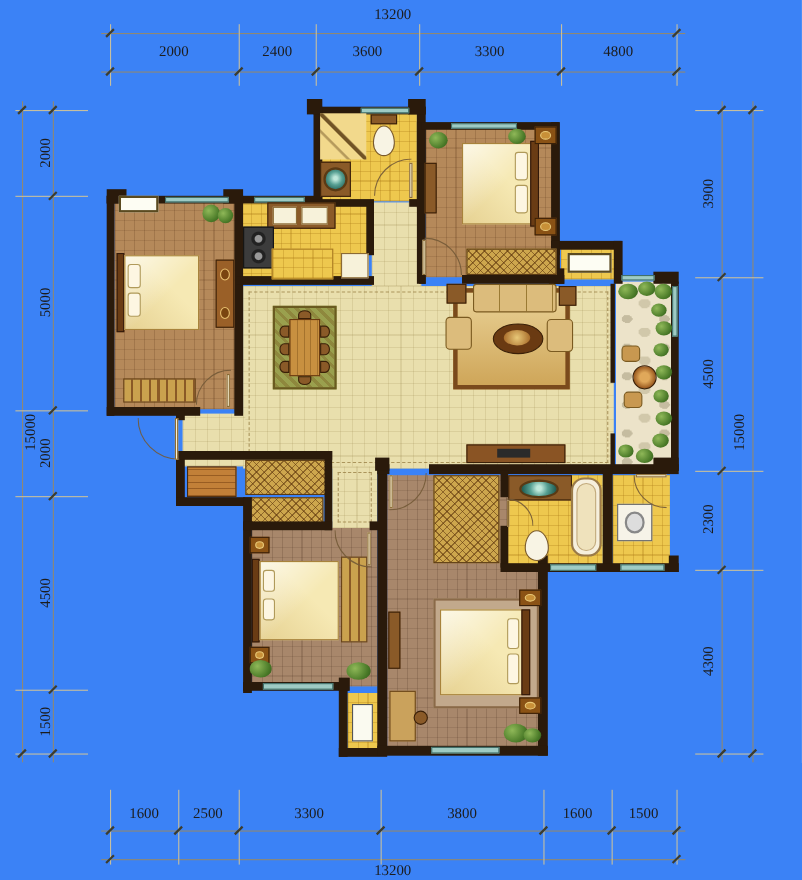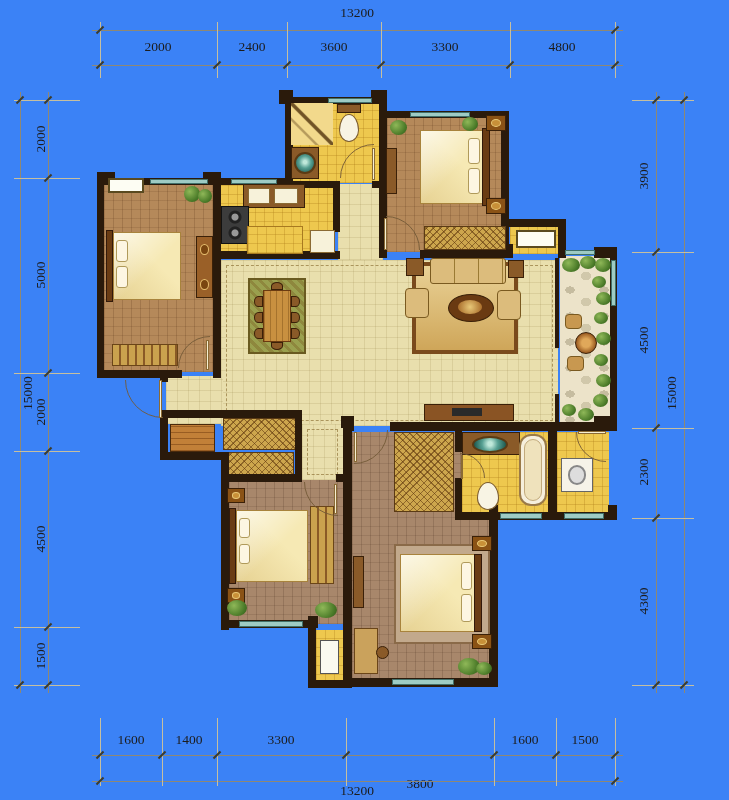--- a/index.html
+++ b/index.html
@@ -82,23 +82,23 @@
 <div id="canvas">
 
   <span class="dim" style="left:357px;top:13px">13200</span>
   <span class="dim" style="left:158px;top:47px">2000</span>
   <span class="dim" style="left:252px;top:47px">2400</span>
   <span class="dim" style="left:334px;top:47px">3600</span>
   <span class="dim" style="left:445px;top:47px">3300</span>
   <span class="dim" style="left:562px;top:47px">4800</span>
 
   <span class="dim" style="left:131px;top:740px">1600</span>
-  <span class="dim" style="left:189px;top:740px">1400</span>
+  <span class="dim" style="left:189px;top:740px">2500</span>
   <span class="dim" style="left:281px;top:740px">3300</span>
-  <span class="dim" style="left:420px;top:784px">3800</span>
+  <span class="dim" style="left:420px;top:740px">3800</span>
   <span class="dim" style="left:525px;top:740px">1600</span>
   <span class="dim" style="left:585px;top:740px">1500</span>
   <span class="dim" style="left:357px;top:791px">13200</span>
 
   <span class="dim v" style="left:28px;top:393px">15000</span>
   <span class="dim v" style="left:41px;top:139px">2000</span>
   <span class="dim v" style="left:41px;top:275px">5000</span>
   <span class="dim v" style="left:41px;top:412px">2000</span>
   <span class="dim v" style="left:41px;top:539px">4500</span>
   <span class="dim v" style="left:41px;top:656px">1500</span>

